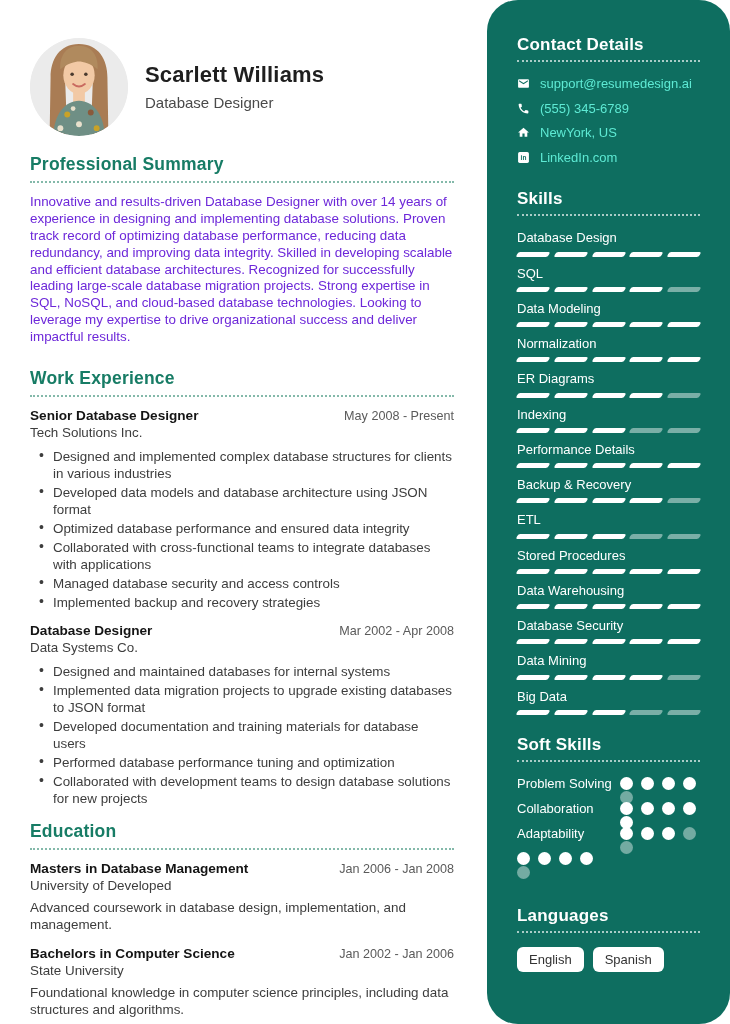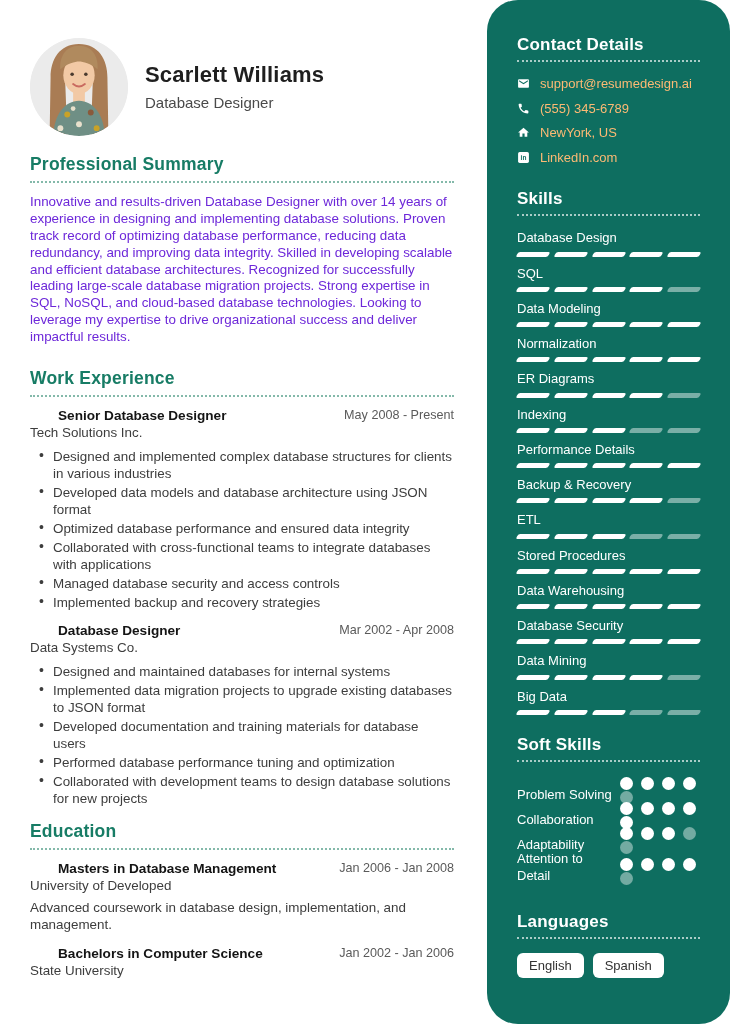--- a/index.html
+++ b/index.html
@@ -12,45 +12,45 @@
   .avatar{width:98px;height:98px;border-radius:50%;overflow:hidden;flex:0 0 98px;background:#ebebeb;}
   .avatar svg{display:block;width:98px;height:98px;}
   .name-block{margin-left:17px;}
   .name{font-size:22px;font-weight:700;color:#1f1f1f;line-height:1.05;margin:0 0 7px 0;letter-spacing:.2px;}
   .job-subtitle{font-size:15px;color:#4a4a4a;}
   h2.sec{font-size:17.5px;font-weight:700;color:#177c65;margin:0 0 6px 0;letter-spacing:.2px;}
   .divider{border-bottom:2px dotted #84b9aa;margin-bottom:11px;}
   .section{margin-top:22px;}
   .summary-text{font-size:13.4px;line-height:1.26;color:#6d28d9;}
   .job{margin-top:2px;margin-bottom:12px;}
-  .jobhead{display:flex;justify-content:space-between;align-items:flex-start;margin-left:28px;}
+  .jobhead{display:flex;justify-content:space-between;align-items:center;}
   .jobtitle{font-size:13.6px;font-weight:700;color:#141414;}
   .jobdates{font-size:12.6px;color:#5a5a5a;white-space:nowrap;}
   .company{font-size:13.4px;color:#3d3d3d;margin-top:2px;}
   ul.bullets{margin:8px 0 0 0;padding:0;list-style:none;}
   ul.bullets li{position:relative;padding-left:23px;font-size:13.4px;line-height:1.27;color:#3d3d3d;margin-bottom:2px;}
   ul.bullets li::before{content:"•";position:absolute;left:9px;top:-1px;color:#3d3d3d;font-size:14px;}
   .edu{margin-bottom:13px;}
   .edudesc{font-size:13.4px;line-height:1.27;color:#3d3d3d;margin-top:6px;}
   
   .sidebar{position:absolute;left:487px;top:0;width:243px;height:1024px;box-sizing:border-box;
            background:#0e6e60;color:#fff;padding:35px 30px 20px 30px;border-radius:31px;}
   h3.side-sec{font-size:17px;font-weight:700;color:#fff;margin:0 0 5px 0;letter-spacing:.2px;}
   .side-divider{border-bottom:2px dotted rgba(255,255,255,.65);margin-bottom:14px;}
   .side-block{margin-bottom:24px;}
   .contact-item{display:flex;align-items:center;margin-bottom:9px;font-size:13px;}
   .cicon{width:13px;height:13px;margin-right:10px;flex:0 0 13px;display:inline-flex;}
   .cicon svg{width:13px;height:13px;}
-  .ctext{color:#fdba74;line-height:1.2;}
+  .ctext{color:#5eead4;line-height:1.2;}
   .skill{margin-bottom:9px;}
   .skill-label{font-size:13px;color:#fff;line-height:1.25;}
   .skill-bar{display:flex;gap:6px;height:5px;margin-top:5px;}
   .skill-bar .seg{flex:1;border-radius:2px;transform:skewX(-28deg);background:rgba(255,255,255,.45);}
   .skill-bar .seg.on{background:#ffffff;}
-  .soft-row{display:flex;align-items:flex-end;margin-bottom:-3px;}
+  .soft-row{display:flex;align-items:flex-start;margin-bottom:-3px;}
   .soft-label{flex:1;font-size:13px;line-height:1.3;padding-right:4px;}
   .dots{display:flex;flex-wrap:wrap;column-gap:8px;row-gap:1px;width:80px;margin-top:1px;}
   .dot{width:13px;height:13px;border-radius:50%;background:rgba(255,255,255,.42);}
   .dot.on{background:#fff;}
   .pills{display:flex;gap:9px;margin-top:3px;}
   .pill{background:#fff;color:#333;font-size:13px;padding:6px 12px;border-radius:6px;line-height:1;}
 </style>
 </head>
 <body>
 
@@ -144,20 +144,21 @@
             </div>
             <div class="company">University of Developed</div>
             <div class="edudesc">Advanced coursework in database design, implementation, and management.</div>
           </div>
           <div class="edu">
             <div class="jobhead">
               <span class="jobtitle">Bachelors in Computer Science</span>
               <span class="jobdates">Jan 2002 - Jan 2006</span>
             </div>
             <div class="company">State University</div>
+            <div class="edudesc">Foundational knowledge in computer science principles, including data structures and algorithms.</div>
           </div>
         </div>
     </div>
   </div>
 
   <div class="sidebar">
 
     <div class="side-block">
       <h3 class="side-sec">Contact Details</h3>
       <div class="side-divider"></div>
@@ -373,21 +374,20 @@
             <div class="soft-label">Adaptability</div>
             <div class="dots">
               <span class="dot on"></span>
               <span class="dot on"></span>
               <span class="dot on"></span>
               <span class="dot"></span>
               <span class="dot"></span>
             </div>
           </div>
           <div class="soft-row">
-            <div class="soft-label">Attention to Detail</div>
             <div class="dots">
               <span class="dot on"></span>
               <span class="dot on"></span>
               <span class="dot on"></span>
               <span class="dot on"></span>
               <span class="dot"></span>
             </div>
           </div>
         </div>
     </div>

